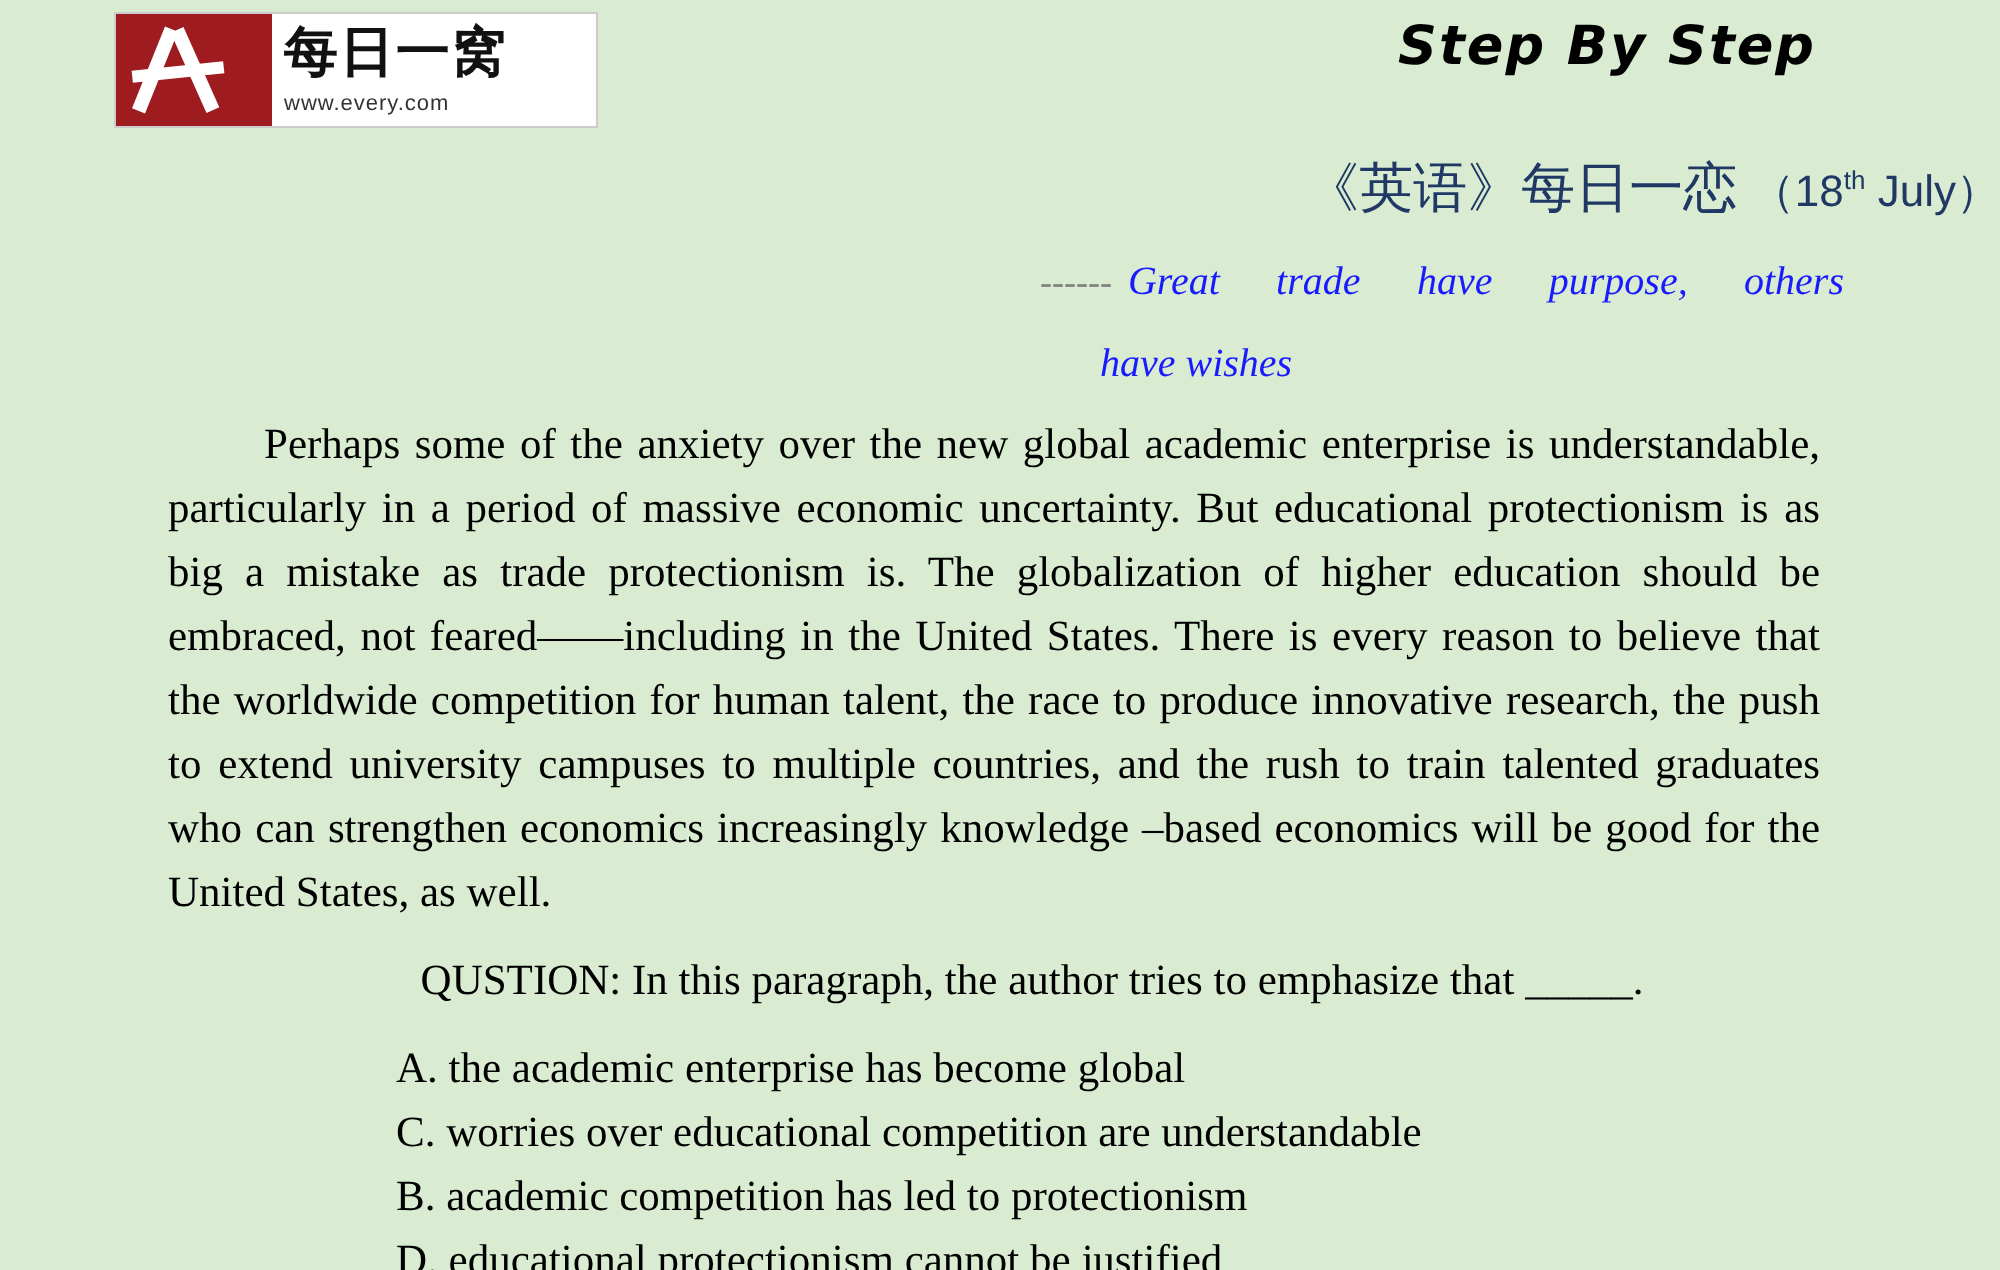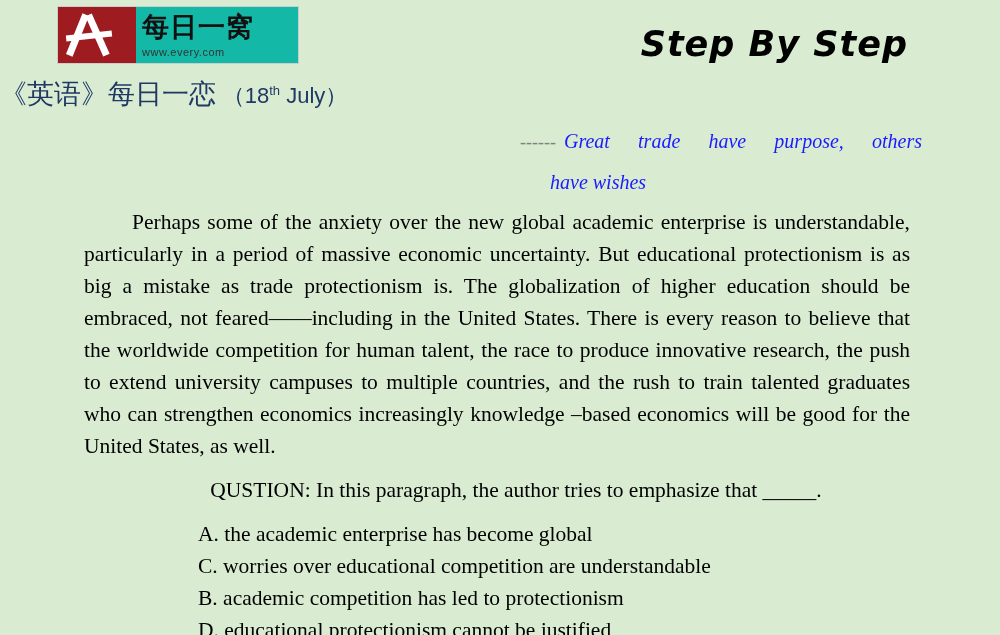--- a/index.html
+++ b/index.html
@@ -19,21 +19,21 @@
   .header {
     position: relative;
     height: 68px;
   }
   .logo-box {
     position: absolute;
     left: 57px;
     top: 6px;
     width: 240px;
     height: 56px;
-    background: #14b8a6;
+    background: #ffffff;
     border: 1px solid #cccccc;
     display: flex;
     align-items: center;
     overflow: hidden;
   }
   .logo-mark {
     width: 78px;
     height: 56px;
     background: #9e1b20;
     position: relative;
@@ -81,33 +81,33 @@
   .logo-url {
     font-family: "Liberation Sans", sans-serif;
     font-size: 11px;
     color: #333333;
     margin-top: 7px;
     letter-spacing: 0.5px;
   }
   .brand {
     position: absolute;
     right: 92px;
-    top: 24px;
+    top: 8px;
     font-family: "DejaVu Sans", sans-serif;
-    font-size: 35px;
+    font-size: 27px;
     font-weight: bold;
     font-style: italic;
     color: #000000;
     letter-spacing: 1px;
     white-space: nowrap;
   }
 
   
   .doc-title {
-    text-align: left;
+    text-align: right;
     font-size: 27px;
     color: #1f3864;
     margin-top: 8px;
     white-space: nowrap;
   }
   .doc-title .cn {
     font-family: "DejaVu Sans", sans-serif;
   }
   .doc-title .date {
     font-family: "Liberation Sans", sans-serif;

